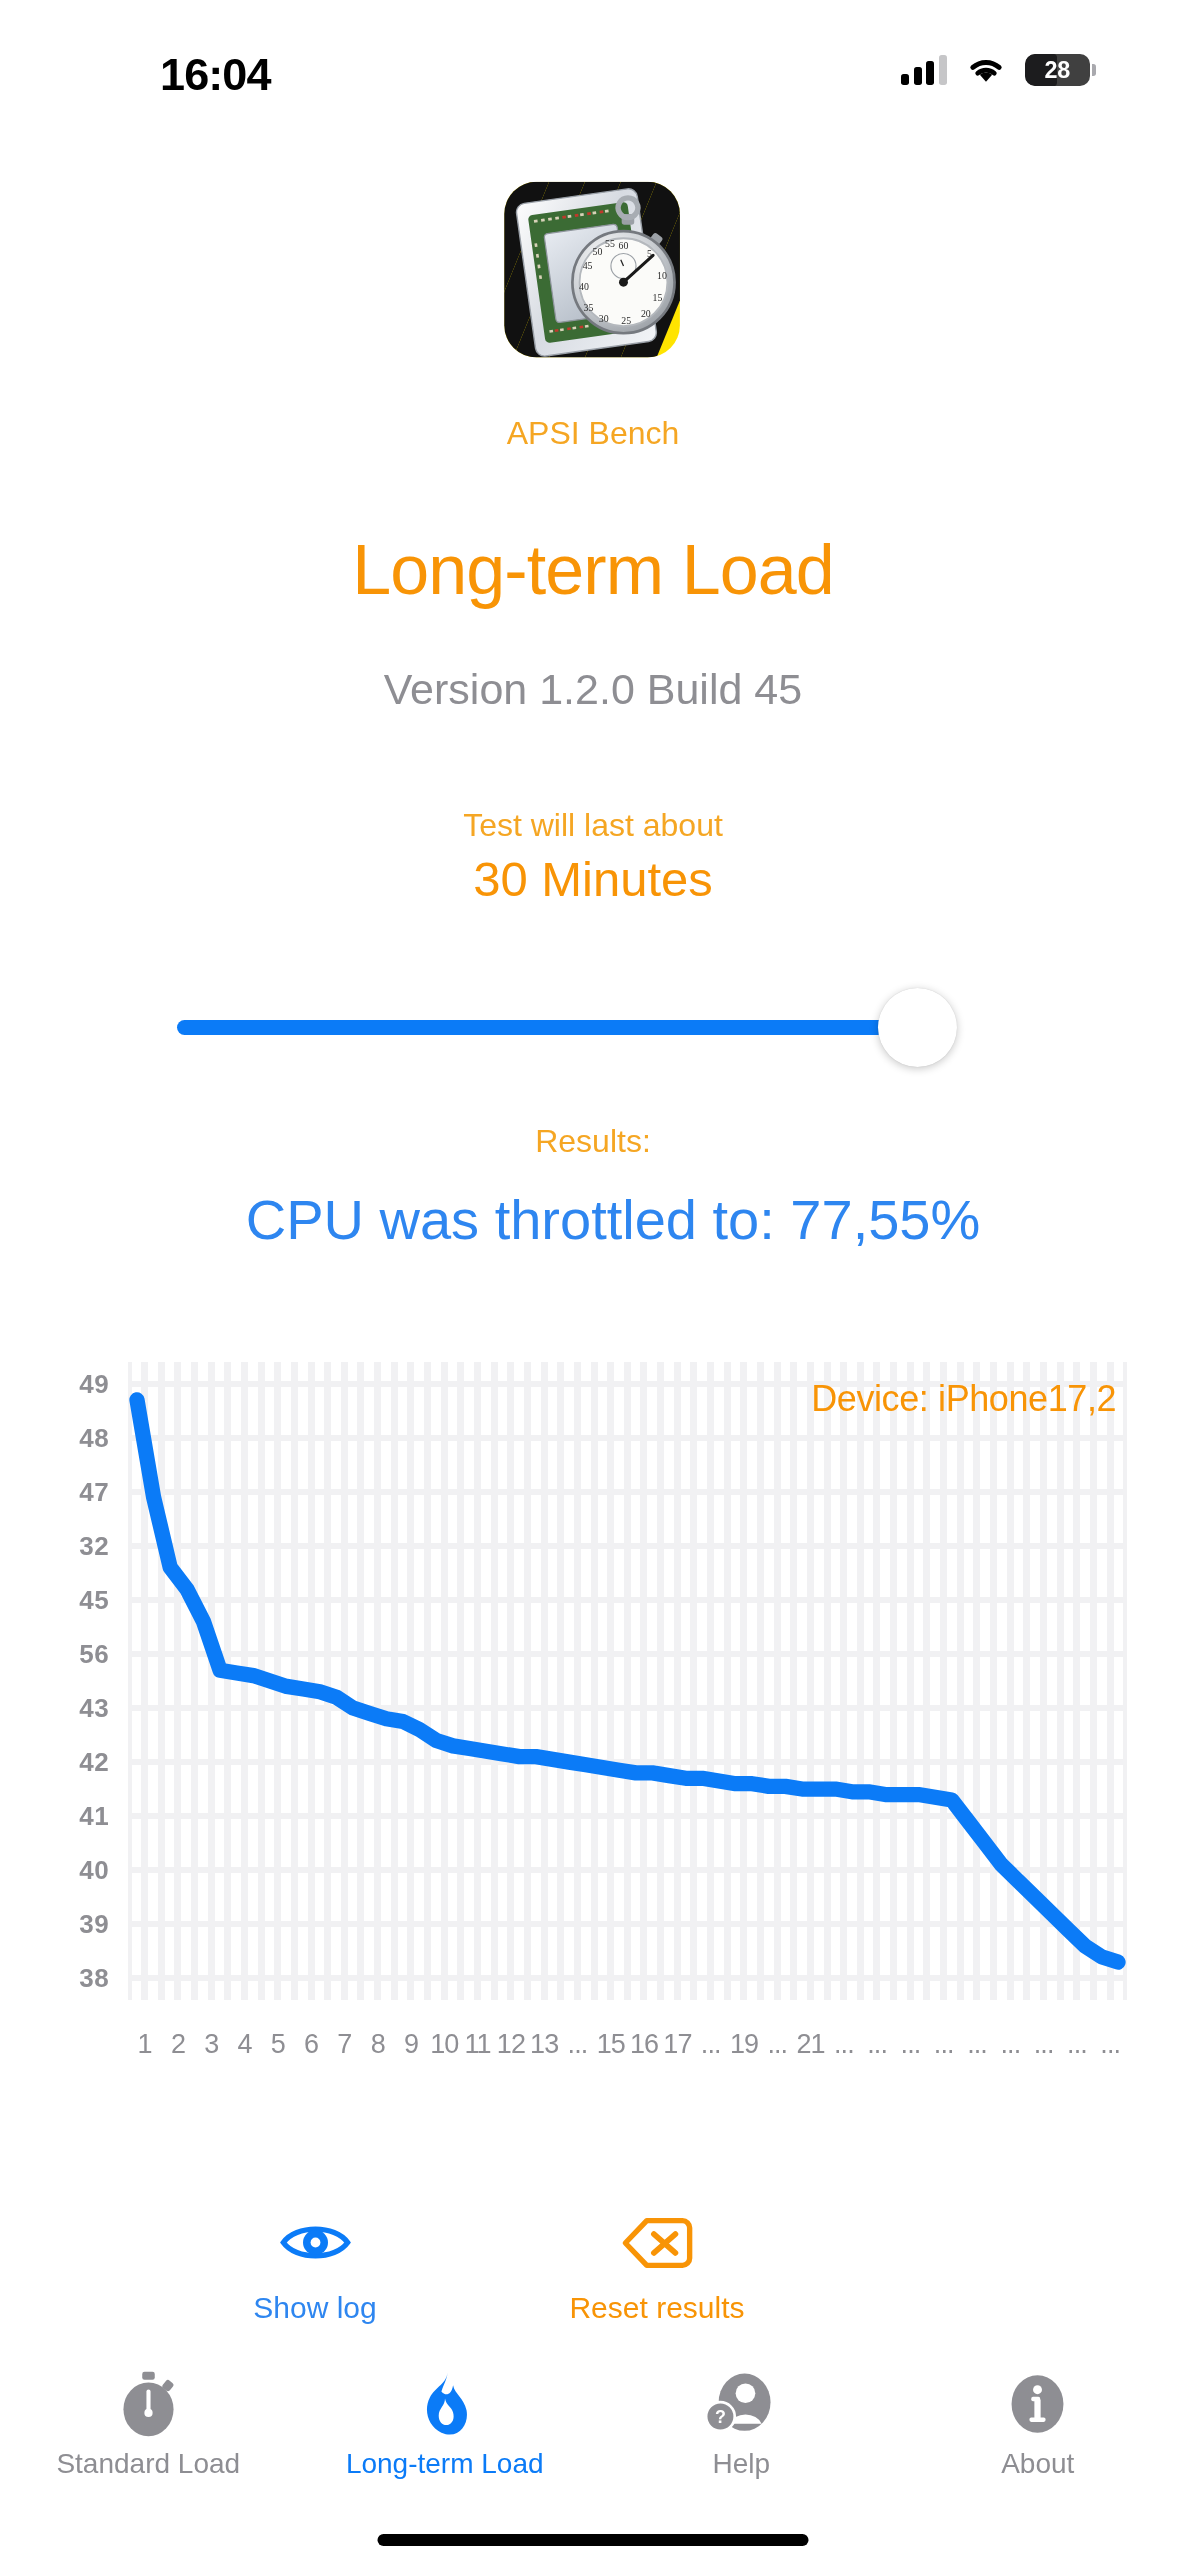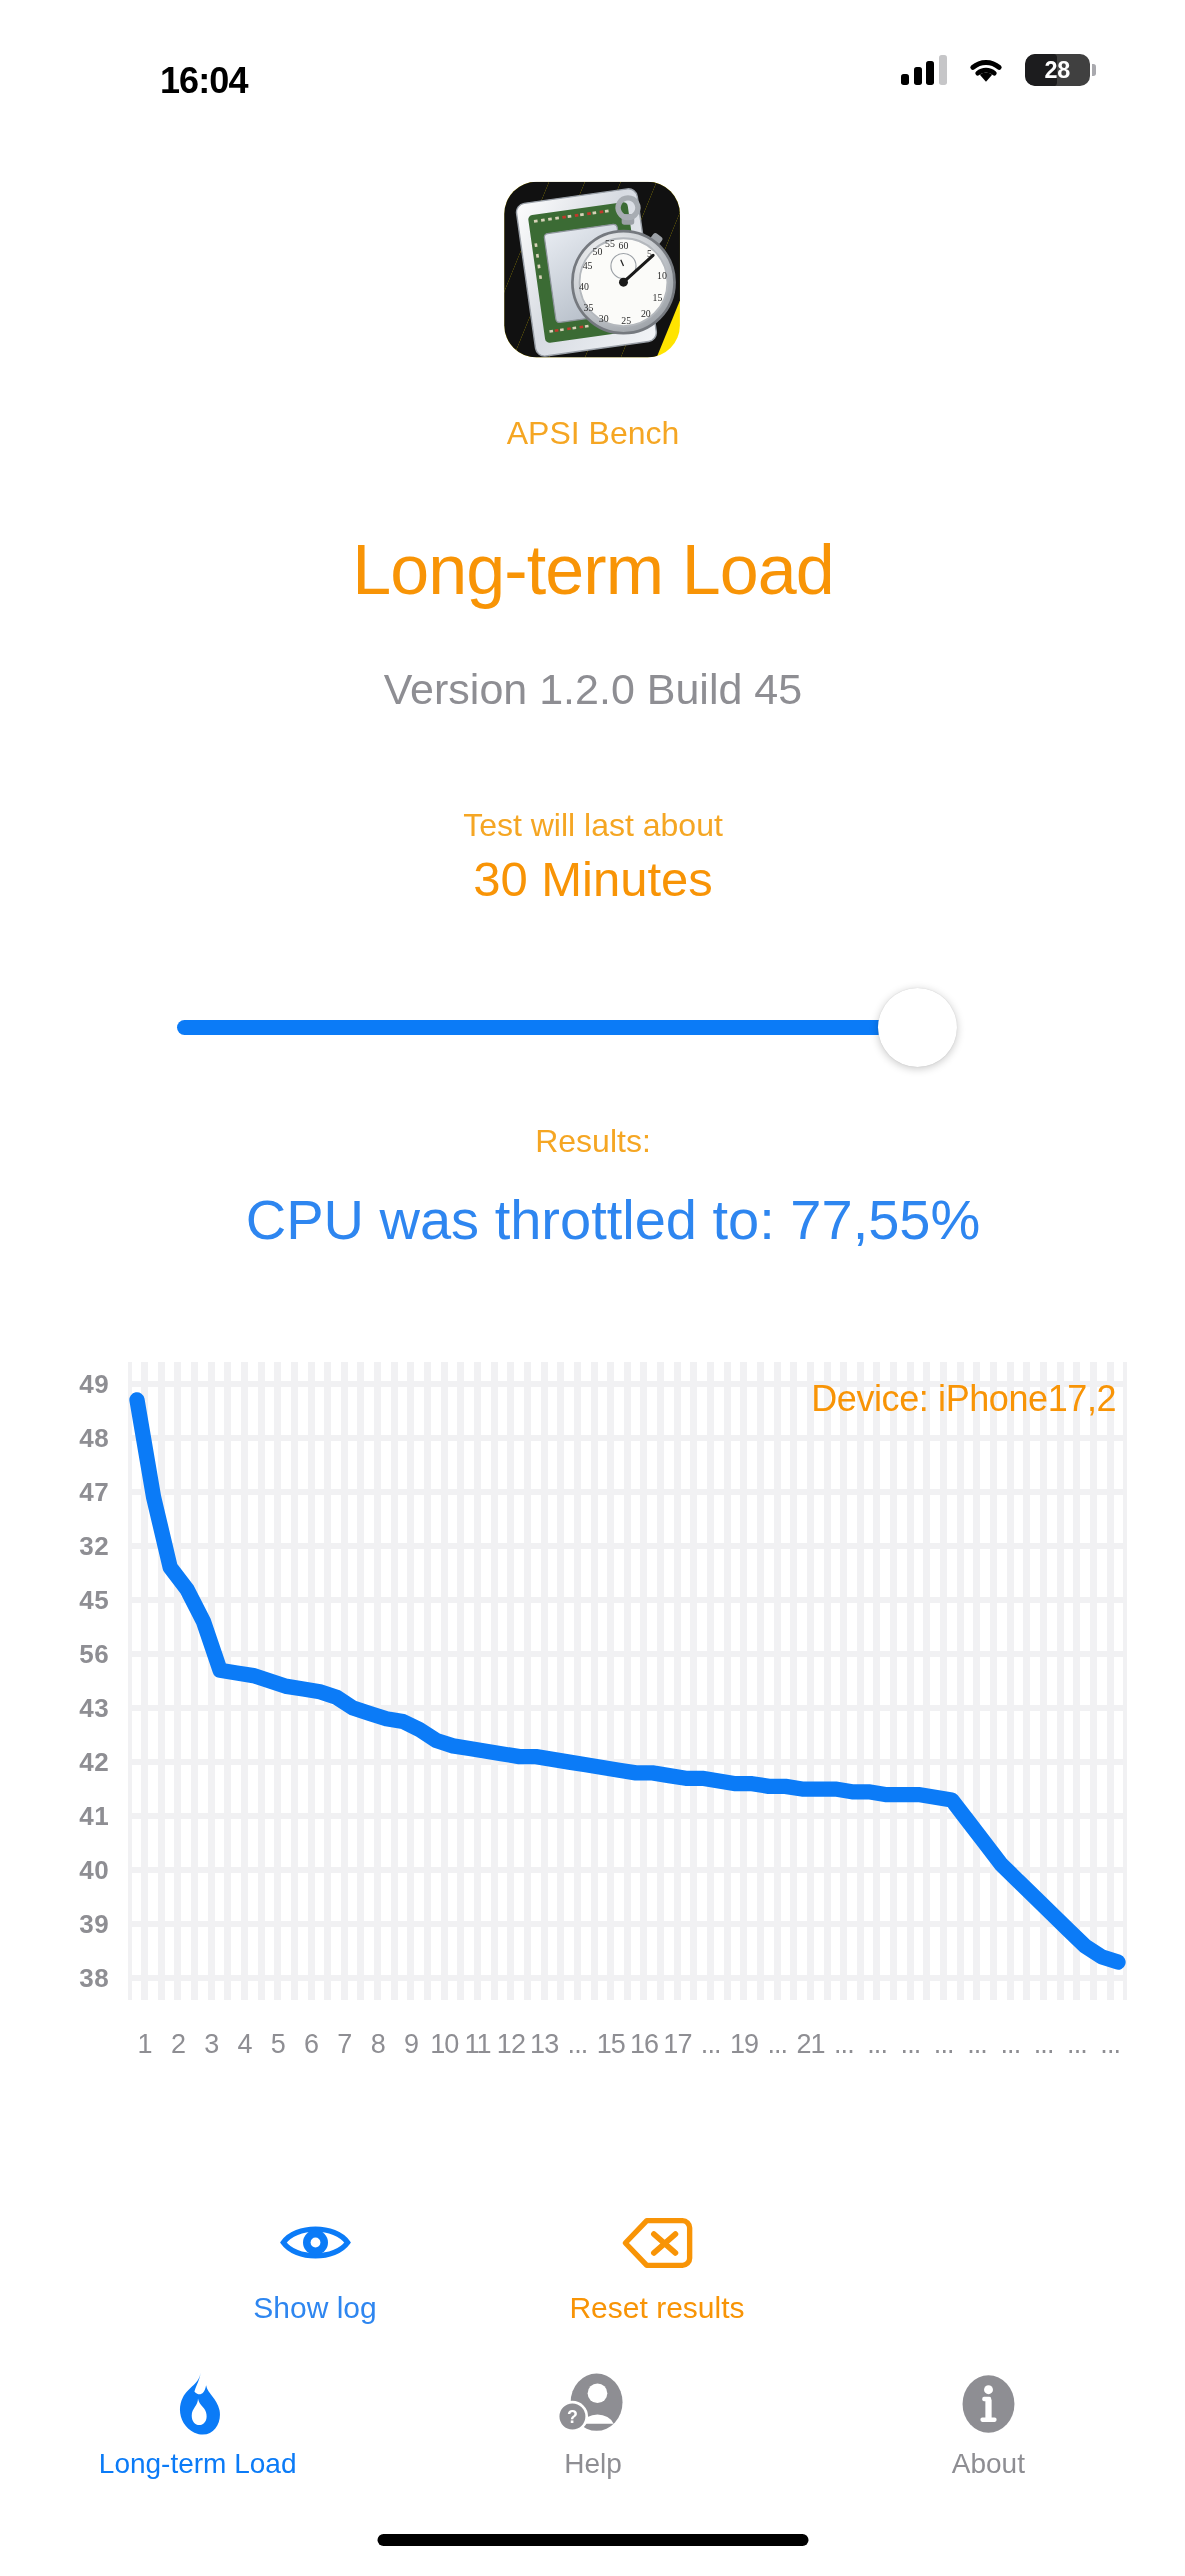--- a/index.html
+++ b/index.html
@@ -14,22 +14,22 @@
     width: 1186px; height: 2576px;
     background: #ffffff;
   }
 
   
   .statusbar {
     position: absolute; top: 0; left: 0;
     width: 1186px; height: 108px;
   }
   .sb-time {
-    position: absolute; left: 160px; top: 60px;
-    font-size: 36px; font-weight: bold; color: #000;
+    position: absolute; left: 160px; top: 49px;
+    font-size: 45px; font-weight: bold; color: #000;
     letter-spacing: -0.9px;
   }
   .sb-right {
     position: absolute; right: 90px; top: 54px;
     display: flex; align-items: center; gap: 20px;
   }
   .cell-bars { display: flex; align-items: flex-end; gap: 4.5px; height: 30.5px; }
   .cell-bars i { display: block; width: 8px; background: #000; border-radius: 2.7px; }
   .cell-bars i:nth-child(1) { height: 11.7px; }
   .cell-bars i:nth-child(2) { height: 18px; }
@@ -479,20 +479,32 @@
           <path d="M30 6 H70 a8 8 0 0 1 8 8 V48 a8 8 0 0 1 -8 8 H30 L6 31 Z" fill="none" stroke="#f89406" stroke-width="6" stroke-linejoin="round"></path>
           <line x1="38" y1="21" x2="62" y2="42" stroke="#f89406" stroke-width="6.5" stroke-linecap="round"></line>
           <line x1="62" y1="21" x2="38" y2="42" stroke="#f89406" stroke-width="6.5" stroke-linecap="round"></line>
         </svg>
       </div>
       <div class="lbl">Reset results</div>
     </div>
   </div>
 
   <div class="tabbar">
+    <div class="tab">
+      <div class="glyph">
+        <svg width="63" height="68" viewBox="0 0 70 76">
+          <rect x="28" y="2" width="14" height="9" rx="2.5" fill="#8e8e93"></rect>
+          <rect x="52" y="12" width="10" height="11" rx="3" fill="#8e8e93" transform="rotate(40 57 17)"></rect>
+          <ellipse cx="35" cy="44" rx="28" ry="30" fill="#8e8e93"></ellipse>
+          <line x1="35" y1="24" x2="35" y2="46" stroke="#ffffff" stroke-width="4.6" stroke-linecap="round"></line>
+          <circle cx="35" cy="48" r="4.6" fill="#ffffff"></circle>
+        </svg>
+      </div>
+      <div class="lbl">Standard Load</div>
+    </div>
 
     <div class="tab active">
       <div class="glyph">
         <svg width="56" height="70" viewBox="0 0 62 78">
           <path d="M34 2 C34 16 20 20 14 32 C7 46 12 64 27 71 C46 79 58 62 55 46 C52 32 42 28 40 18 C38 30 31 30 27 25 C30 16 34 10 34 2 Z" fill="#0b7bf7"></path>
           <path d="M31 33 C31 41 24 44 24 52 C24 60 30 64 35 62 C41 60 42 52 39 46 C36 41 32 39 31 33 Z" fill="#ffffff"></path>
         </svg>
       </div>
       <div class="lbl">Long-term Load</div>
     </div>

